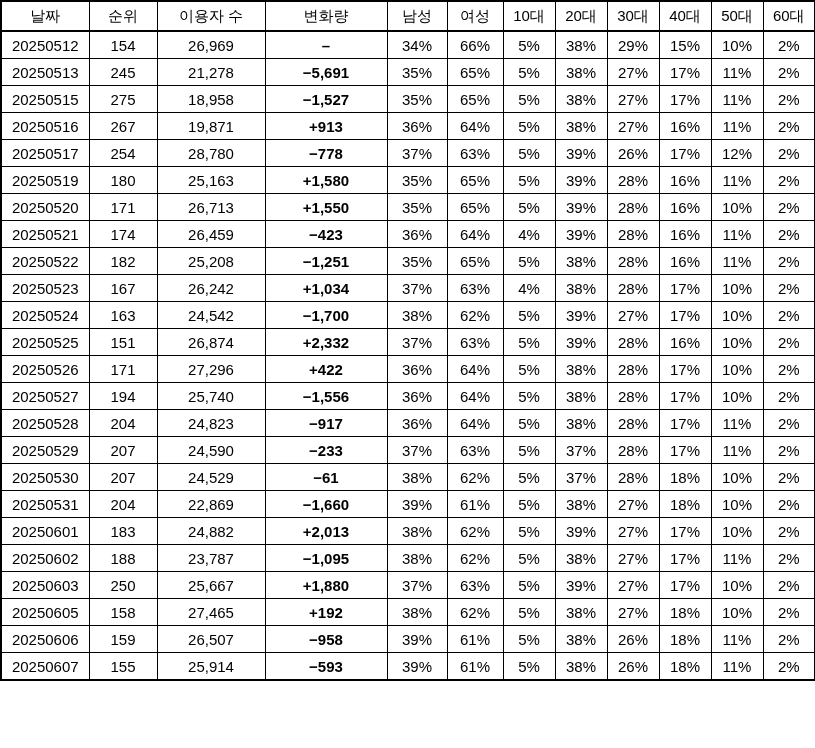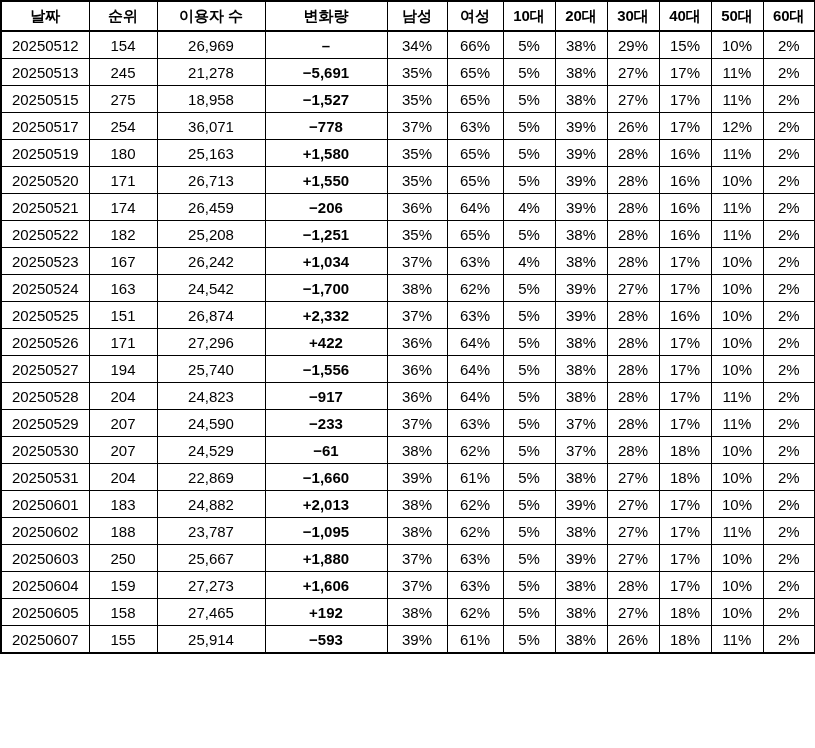--- a/index.html
+++ b/index.html
@@ -24,21 +24,21 @@
     border: 1px solid #000000;
     text-align: center;
     vertical-align: middle;
     font-size: 15px;
     height: 26px;
     padding: 0;
     color: #000000;
     white-space: nowrap;
   }
   table.stats thead th {
-    font-weight: bold;
+    font-weight: normal;
     font-size: 15px;
     background: #ffffff;
     height: 28px;
     border-bottom: 2px solid #000000;
   }
   
   col.c-date   { width: 88px; }
   col.c-rank   { width: 68px; }
   col.c-users  { width: 108px; }
   col.c-delta  { width: 122px; }
@@ -131,23 +131,37 @@
         <td class="pct">35%</td>
         <td class="pct">65%</td>
         <td class="pct">5%</td>
         <td class="pct">38%</td>
         <td class="pct">27%</td>
         <td class="pct">17%</td>
         <td class="pct">11%</td>
         <td class="pct">2%</td>
       </tr>
       <tr>
+        <td class="date date-black">20250516</td>
+        <td class="rank">267</td>
+        <td class="users">19,871</td>
+        <td class="delta pos">+913</td>
+        <td class="pct">36%</td>
+        <td class="pct">64%</td>
+        <td class="pct">5%</td>
+        <td class="pct">38%</td>
+        <td class="pct">27%</td>
+        <td class="pct">16%</td>
+        <td class="pct">11%</td>
+        <td class="pct">2%</td>
+      </tr>
+      <tr>
         <td class="date date-blue">20250517</td>
         <td class="rank">254</td>
-        <td class="users">36,071</td>
+        <td class="users">28,780</td>
         <td class="delta neg">−778</td>
         <td class="pct">37%</td>
         <td class="pct">63%</td>
         <td class="pct">5%</td>
         <td class="pct">39%</td>
         <td class="pct">26%</td>
         <td class="pct">17%</td>
         <td class="pct">12%</td>
         <td class="pct">2%</td>
       </tr>
@@ -176,21 +190,21 @@
         <td class="pct">39%</td>
         <td class="pct">28%</td>
         <td class="pct">16%</td>
         <td class="pct">10%</td>
         <td class="pct">2%</td>
       </tr>
       <tr>
         <td class="date date-black">20250521</td>
         <td class="rank">174</td>
         <td class="users">26,459</td>
-        <td class="delta neg">−206</td>
+        <td class="delta neg">−423</td>
         <td class="pct">36%</td>
         <td class="pct">64%</td>
         <td class="pct">4%</td>
         <td class="pct">39%</td>
         <td class="pct">28%</td>
         <td class="pct">16%</td>
         <td class="pct">11%</td>
         <td class="pct">2%</td>
       </tr>
       <tr>
@@ -369,48 +383,48 @@
         <td class="pct">37%</td>
         <td class="pct">63%</td>
         <td class="pct">5%</td>
         <td class="pct">39%</td>
         <td class="pct">27%</td>
         <td class="pct">17%</td>
         <td class="pct">10%</td>
         <td class="pct">2%</td>
       </tr>
       <tr>
-        <td class="date date-black">20250604</td>
-        <td class="rank">159</td>
-        <td class="users">27,273</td>
-        <td class="delta pos">+1,606</td>
-        <td class="pct">37%</td>
-        <td class="pct">63%</td>
-        <td class="pct">5%</td>
-        <td class="pct">38%</td>
-        <td class="pct">28%</td>
-        <td class="pct">17%</td>
-        <td class="pct">10%</td>
-        <td class="pct">2%</td>
-      </tr>
-      <tr>
         <td class="date date-black">20250605</td>
         <td class="rank">158</td>
         <td class="users">27,465</td>
         <td class="delta pos">+192</td>
         <td class="pct">38%</td>
         <td class="pct">62%</td>
         <td class="pct">5%</td>
         <td class="pct">38%</td>
         <td class="pct">27%</td>
         <td class="pct">18%</td>
         <td class="pct">10%</td>
         <td class="pct">2%</td>
       </tr>
       <tr>
+        <td class="date date-black">20250606</td>
+        <td class="rank">159</td>
+        <td class="users">26,507</td>
+        <td class="delta neg">−958</td>
+        <td class="pct">39%</td>
+        <td class="pct">61%</td>
+        <td class="pct">5%</td>
+        <td class="pct">38%</td>
+        <td class="pct">26%</td>
+        <td class="pct">18%</td>
+        <td class="pct">11%</td>
+        <td class="pct">2%</td>
+      </tr>
+      <tr>
         <td class="date date-blue">20250607</td>
         <td class="rank">155</td>
         <td class="users">25,914</td>
         <td class="delta neg">−593</td>
         <td class="pct">39%</td>
         <td class="pct">61%</td>
         <td class="pct">5%</td>
         <td class="pct">38%</td>
         <td class="pct">26%</td>
         <td class="pct">18%</td>

